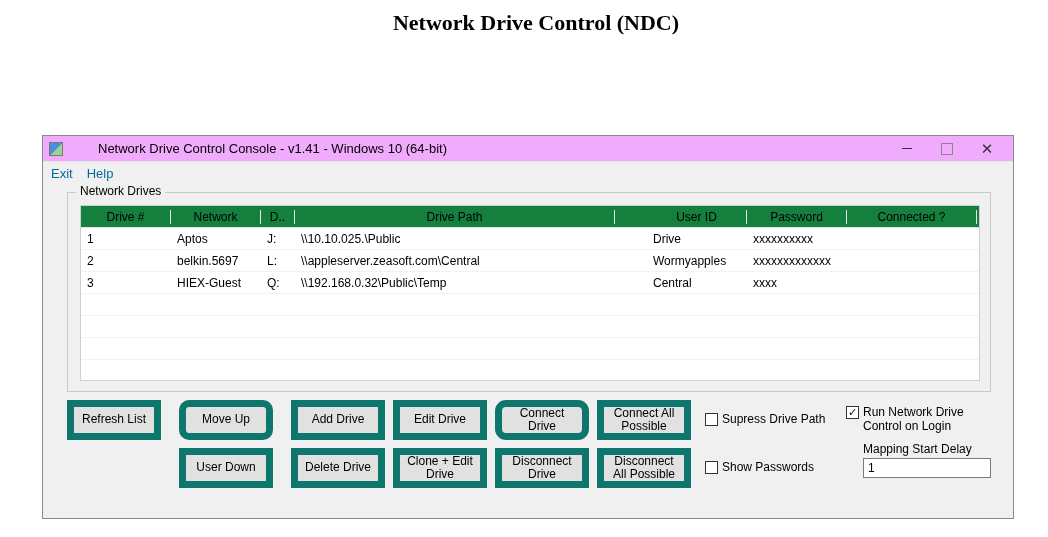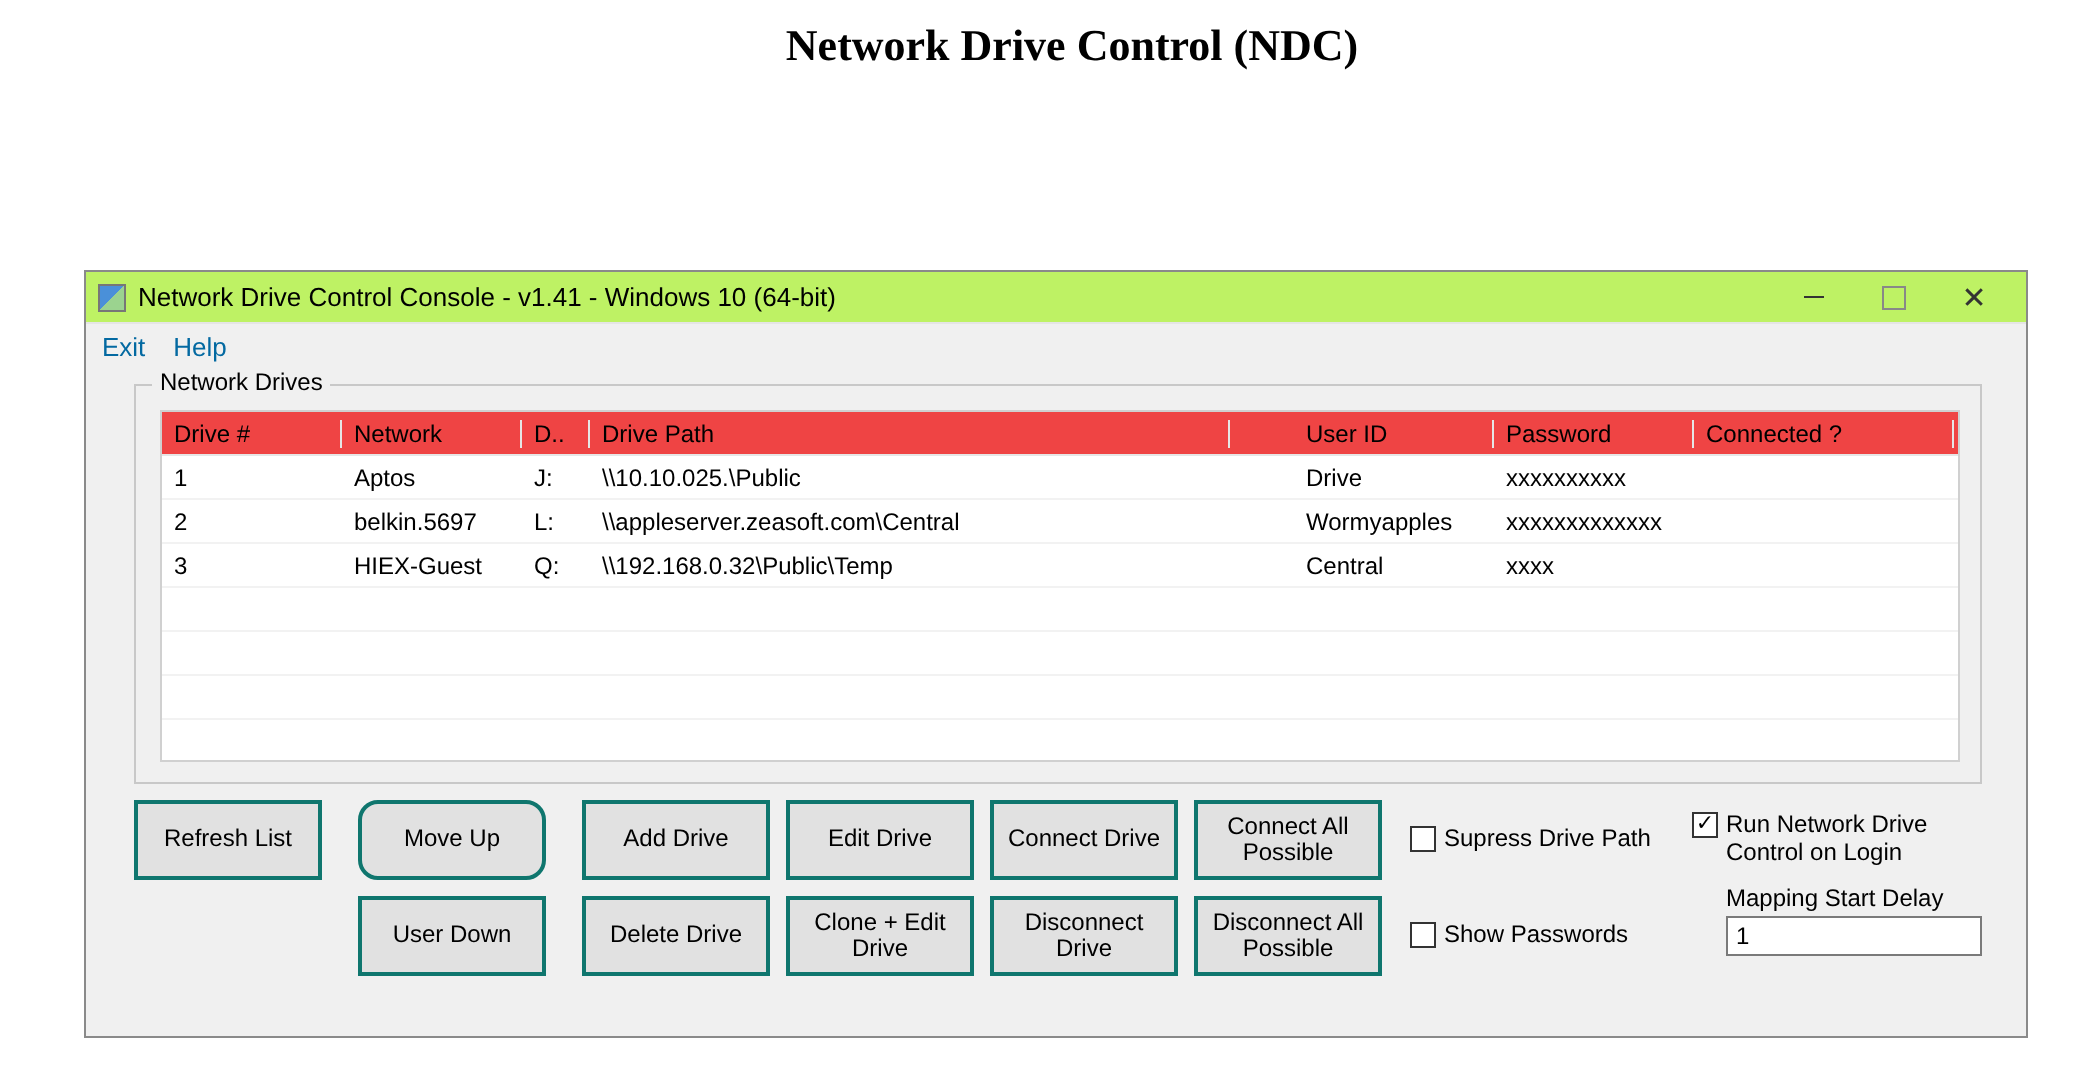--- a/index.html
+++ b/index.html
@@ -29,24 +29,25 @@
       top: 135px;
       left: 42px;
       width: 972px;
       height: 384px;
       border: 1px solid #8a8a8a;
       background: #f0f0f0;
     }
     .titlebar {
       display: flex;
       align-items: center;
-      background: #bef264;
+      background: #f0abfc;
       height: 26px;
       padding: 0 6px;
       border-bottom: 1px solid #e5e5e5;
+      gap: 29px;
     }
     .titlebar .app-icon {
       width: 14px;
       height: 14px;
       margin-right: 6px;
       background: linear-gradient(135deg,#4a90d9 50%,#9bd38f 50%);
       border:1px solid #777;
     }
     .titlebar .title-text {
       color: #000;
@@ -107,22 +108,23 @@
       overflow: hidden;
     }
     .lv-header, .lv-row {
       display: flex;
       height: 22px;
       align-items: center;
       color: #000;
       font-size: 12px;
     }
     .lv-header {
-      background: #ef4444;
+      background: #15803d;
       border-bottom: 1px solid #e6e6e6;
+      text-align: center;
     }
     .lv-header .cell {
       border-right: 1px solid #e6e6e6;
       padding: 0 6px;
       white-space: nowrap;
       overflow: hidden;
     }
     .lv-row .cell {
       padding: 0 6px;
       white-space: nowrap;
@@ -142,21 +144,21 @@
       position: absolute;
       left: 24px;
       top: 264px;
       width: 924px;
     }
     .btn {
       position: absolute;
       width: 94px;
       height: 40px;
       background: #e1e1e1;
-      border: 2px solid #0f766e;
+      border: 7px solid #0f766e;
       font-size: 12px;
       color: #000;
       display: flex;
       align-items: center;
       justify-content: center;
       text-align: center;
       line-height: 1.1;
       padding: 2px 4px;
     }
     .check-wrap {
@@ -261,21 +263,21 @@
   </div>
 
   <div class="button-area">
     <div class="btn" style="left:0;   top:0;">Refresh List</div>
     <div class="btn" style="left:112px;top:0;border-radius:10px;">Move Up</div>
     <div class="btn" style="left:112px;top:48px;">User Down</div>
     <div class="btn" style="left:224px;top:0;">Add Drive</div>
     <div class="btn" style="left:224px;top:48px;">Delete Drive</div>
     <div class="btn" style="left:326px;top:0;">Edit Drive</div>
     <div class="btn" style="left:326px;top:48px;">Clone + Edit Drive</div>
-    <div class="btn" style="left:428px;top:0;">Connect Drive</div>
+    <div class="btn" style="left:428px;top:0;border-radius:11px;">Connect Drive</div>
     <div class="btn" style="left:428px;top:48px;">Disconnect Drive</div>
     <div class="btn" style="left:530px;top:0;">Connect All Possible</div>
     <div class="btn" style="left:530px;top:48px;">Disconnect All Possible</div>
 
     <div class="check-wrap" style="left:638px; top:12px;">
       <div class="check-box"></div>
       <span>Supress Drive Path</span>
     </div>
     <div class="check-wrap" style="left:638px; top:60px;">
       <div class="check-box"></div>

